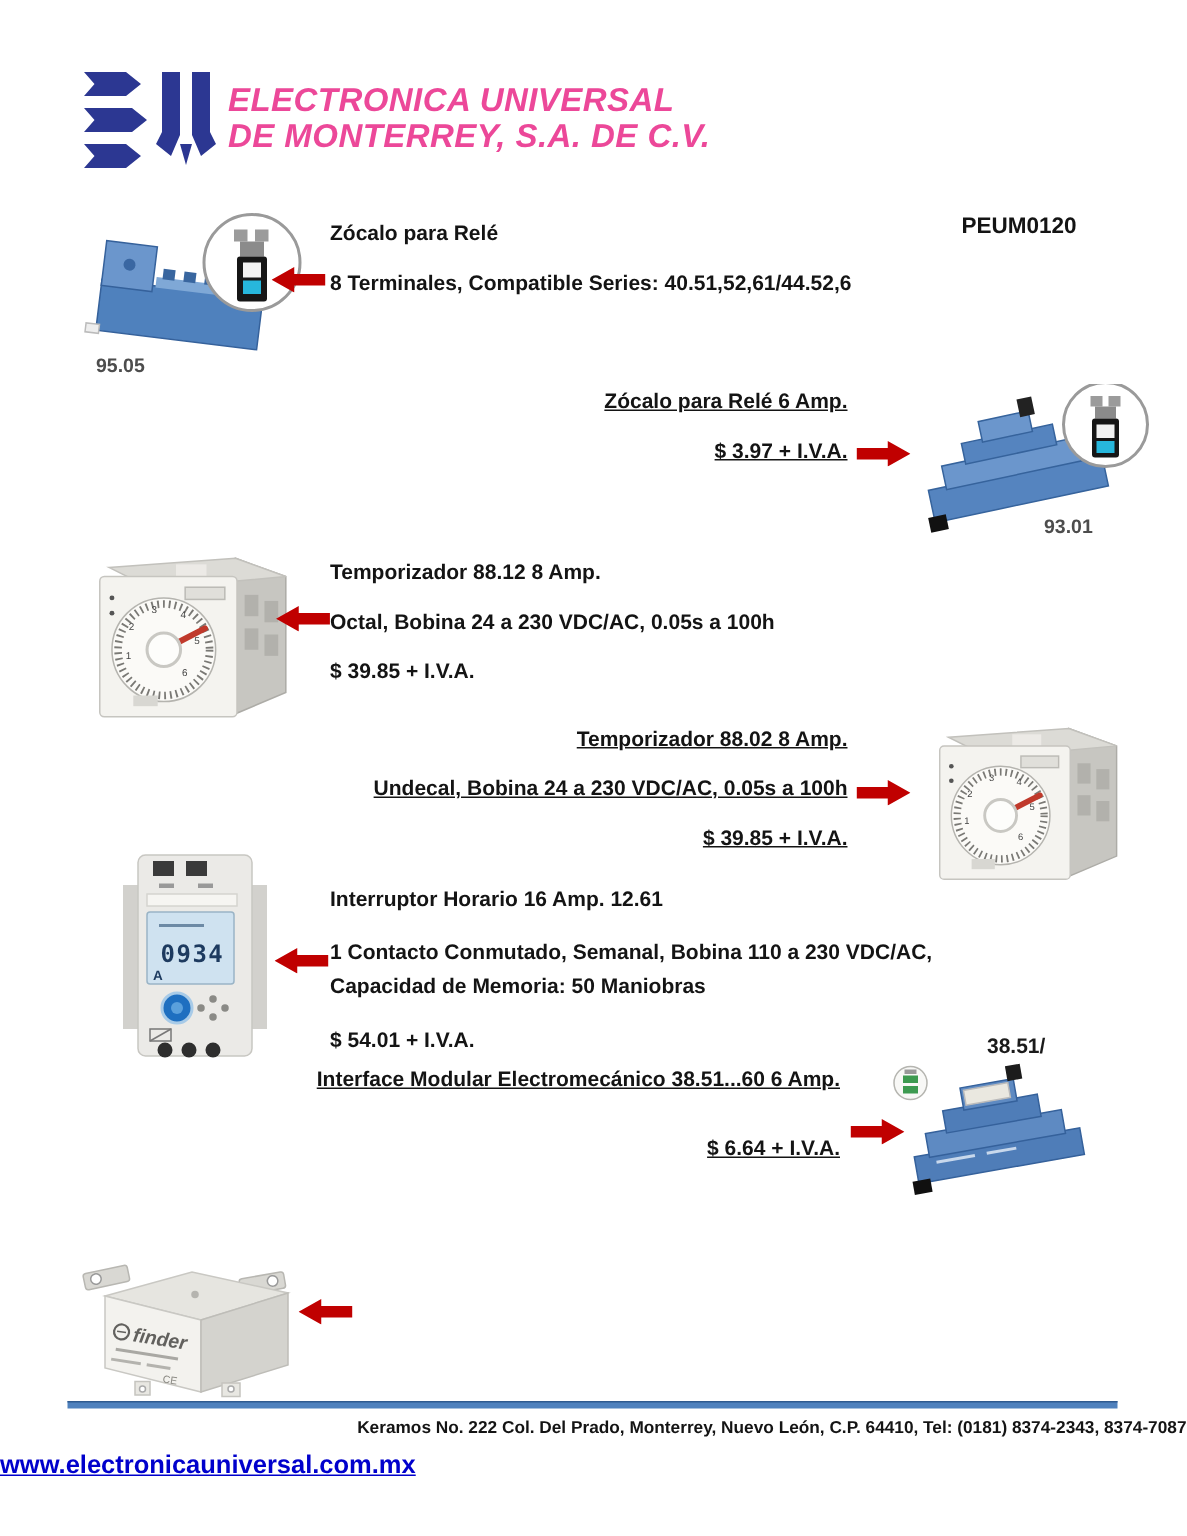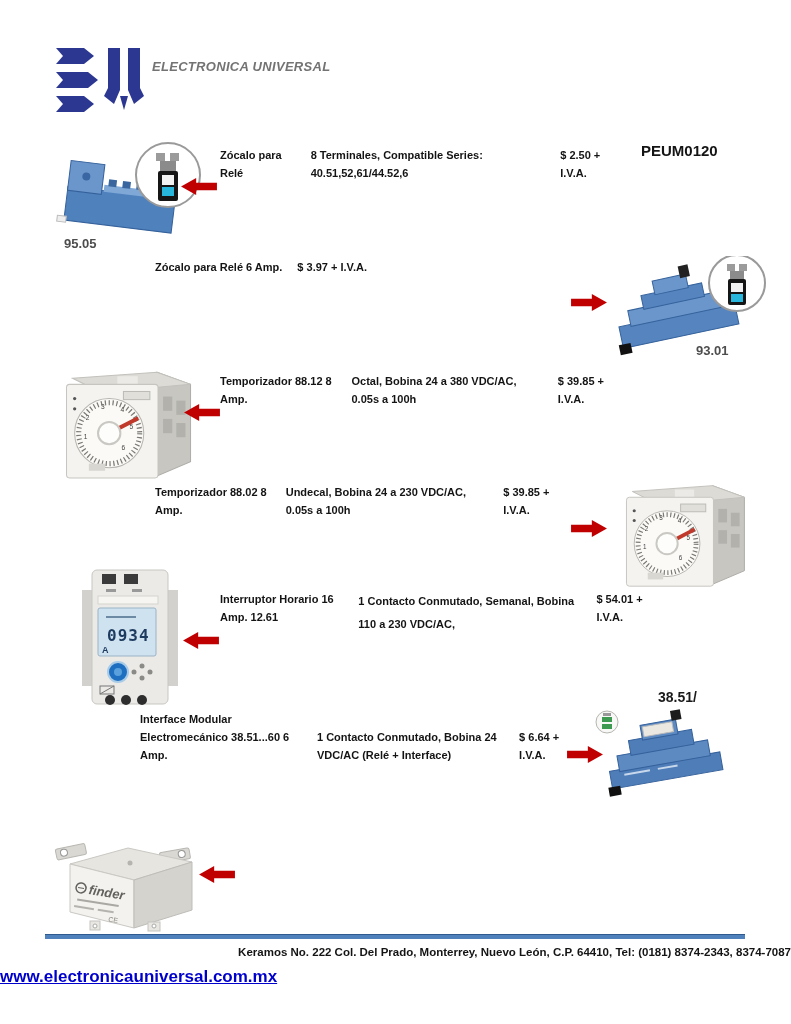--- a/index.html
+++ b/index.html
@@ -1,26 +1,26 @@
 <!DOCTYPE html>
 <html><head>
 <meta charset="utf-8">
 <style>
   html,body{margin:0;padding:0;background:#fff;}
   .page{position:relative;width:791px;height:1024px;background:#ffffff;
         font-family:"Liberation Sans",sans-serif;overflow:hidden;}
   .abs{position:absolute;}
   
-  .company{font-style:italic;font-weight:bold;font-size:13px;line-height:24px;
-           color:#737373;letter-spacing:.3px;}
+  .company{font-style:italic;font-weight:bold;font-size:22px;line-height:24px;
+           color:#ec4899;letter-spacing:.3px;}
   .code{font-weight:bold;font-size:15px;color:#141414;margin-top:40px;}
   
-  .ptext{display:flex;flex-direction:row;gap:15px;font-weight:bold;
-         font-size:11px;line-height:18px;color:#141414;}
-  .ptext.right{align-items:flex-end;}
+  .ptext{display:flex;flex-direction:column;gap:15px;font-weight:bold;
+         font-size:14px;line-height:18px;color:#141414;}
+  .ptext.right{align-items:flex-end;text-decoration:underline;}
   .desc2line{line-height:23px;}
   
   .rule{background:#4f81bd;border-top:1.5px solid #2f5a8f;height:4px;}
   .addr{width:791px;text-align:right;font-weight:bold;font-size:11.5px;color:#141414;}
   .site{width:791px;text-align:left;font-weight:bold;font-size:17px;}
   .site a{color:#0000cc;text-decoration:underline;cursor:pointer;}
   svg{display:block;}
   .cap{font-family:"Liberation Sans",sans-serif;font-weight:bold;}
 </style>
 </head>
@@ -33,20 +33,21 @@
       <polygon points="4,4 32,4 42,12 32,20 4,20 11,12"></polygon>
       <polygon points="4,28 36,28 46,36 36,44 4,44 11,36"></polygon>
       <polygon points="4,52 32,52 42,60 32,68 4,68 11,60"></polygon>
       <polygon points="56,4 68,4 68,46 62,60 52,52 56,44"></polygon>
       <polygon points="76,4 88,4 88,44 92,52 82,60 76,46"></polygon>
       <polygon points="68,52 76,52 72,66"></polygon>
     </g>
   </svg>
   <div class="abs company" style="left:152px;top:55px">
     <div>ELECTRONICA UNIVERSAL</div>
+    <div>DE MONTERREY, S.A. DE C.V.</div>
   </div>
   <div class="abs code" style="left:641px;top:102px">PEUM0120</div>
 
   <svg class="abs" style="left:52px;top:141px" width="152" height="112" viewBox="0 0 152 112">
     <g transform="rotate(7 70 65)">
       <rect x="14" y="52" width="108" height="34" fill="#4f81bd" stroke="#35619b"></rect>
       <rect x="14" y="26" width="34" height="30" fill="#6b96cc" stroke="#35619b"></rect>
       <rect x="50" y="46" width="72" height="7" fill="#7fa8d6"></rect>
       <rect x="54" y="40" width="8" height="7" fill="#39669f"></rect>
       <rect x="68" y="40" width="8" height="7" fill="#39669f"></rect>
@@ -65,21 +66,20 @@
       <rect x="110" y="46" width="12" height="9" fill="#27b7dc"></rect>
     </g>
     <text class="cap" x="12" y="107" font-size="13" fill="#4d4d4d">95.05</text>
   </svg>
   <svg class="abs" style="left:181px;top:178px" width="36" height="17" viewBox="0 0 38 18">
     <polygon points="38,5 16,5 16,0 0,9 16,18 16,13 38,13" fill="#c00000"></polygon>
   </svg>
   <div class="abs ptext" style="left:220px;top:146px;width:400px">
     <span>Zócalo para Relé</span>
     <span>8 Terminales, Compatible Series: 40.51,52,61/44.52,6</span>
-    <span>$ 2.50 + I.V.A.</span>
   </div>
 
   <div class="abs ptext right" style="left:155px;top:258px;width:410px">
     <span>Zócalo para Relé 6 Amp.</span>
     <span>$ 3.97 + I.V.A.</span>
   </div>
   <svg class="abs" style="left:571px;top:294px" width="36" height="17" viewBox="0 0 38 18">
     <polygon points="0,5 22,5 22,0 38,9 22,18 22,13 0,13" fill="#c00000"></polygon>
   </svg>
   <svg class="abs" style="left:600px;top:256px" width="168" height="102" viewBox="0 0 168 102">
@@ -127,21 +127,21 @@
     <circle cx="50" cy="70" r="11" fill="#fdfdfb" stroke="#c9c8c3" stroke-width="2"></circle>
     <circle cx="16" cy="36" r="1.6" fill="#555555"></circle>
       <circle cx="16" cy="46" r="1.6" fill="#555555"></circle>
     <rect x="30" y="100" width="16" height="7" fill="#d8d7d2"></rect>
   </svg>
   <svg class="abs" style="left:184px;top:404px" width="36" height="17" viewBox="0 0 38 18">
     <polygon points="38,5 16,5 16,0 0,9 16,18 16,13 38,13" fill="#c00000"></polygon>
   </svg>
   <div class="abs ptext" style="left:220px;top:372px;width:400px">
     <span>Temporizador 88.12 8 Amp.</span>
-    <span>Octal, Bobina 24 a 380 VDC/AC, 0.05s a 100h</span>
+    <span>Octal, Bobina 24 a 230 VDC/AC, 0.05s a 100h</span>
     <span>$ 39.85 + I.V.A.</span>
   </div>
 
   <div class="abs ptext right" style="left:155px;top:483px;width:410px">
     <span>Temporizador 88.02 8 Amp.</span>
     <span>Undecal, Bobina 24 a 230 VDC/AC, 0.05s a 100h</span>
     <span>$ 39.85 + I.V.A.</span>
   </div>
   <svg class="abs" style="left:571px;top:520px" width="36" height="17" viewBox="0 0 38 18">
     <polygon points="0,5 22,5 22,0 38,9 22,18 22,13 0,13" fill="#c00000"></polygon>
@@ -198,27 +198,27 @@
       <circle cx="50" cy="134" r="5" fill="#2e2e2e"></circle>
     <circle cx="66" cy="134" r="5" fill="#2e2e2e"></circle>
   </svg>
   <svg class="abs" style="left:183px;top:632px" width="36" height="17" viewBox="0 0 38 18">
     <polygon points="38,5 16,5 16,0 0,9 16,18 16,13 38,13" fill="#c00000"></polygon>
   </svg>
   <div class="abs ptext" style="left:220px;top:590px;width:430px">
     <span>Interruptor Horario 16 Amp. 12.61</span>
     <span class="desc2line">
       <span>1 Contacto Conmutado, Semanal,  Bobina 110 a 230 VDC/AC,</span><br>
+      <span>Capacidad de Memoria: 50 Maniobras</span>
     </span>
     <span>$ 54.01 + I.V.A.</span>
   </div>
 
-  <div class="abs ptext right" style="left:140px;top:710px;width:420px;gap:16px">
+  <div class="abs ptext right" style="left:140px;top:710px;width:420px;gap:28px">
     <span>Interface Modular  Electromecánico 38.51...60 6 Amp.</span>
-    <span>1 Contacto Conmutado, Bobina 24 VDC/AC (Relé + Interface)</span>
     <span>$ 6.64 + I.V.A.</span>
   </div>
   <svg class="abs" style="left:567px;top:746px" width="36" height="17" viewBox="0 0 38 18">
     <polygon points="0,5 22,5 22,0 38,9 22,18 22,13 0,13" fill="#c00000"></polygon>
   </svg>
   <svg class="abs" style="left:592px;top:688px" width="142" height="112" viewBox="0 0 142 112">
     <text class="cap" x="66" y="14" font-size="14" fill="#1a1a1a">38.51/</text>
     <circle cx="15" cy="34" r="11" fill="#f8f8f6" stroke="#b5b5b0"></circle>
     <g>
       <rect x="11" y="25" width="8" height="3" fill="#999999"></rect>

